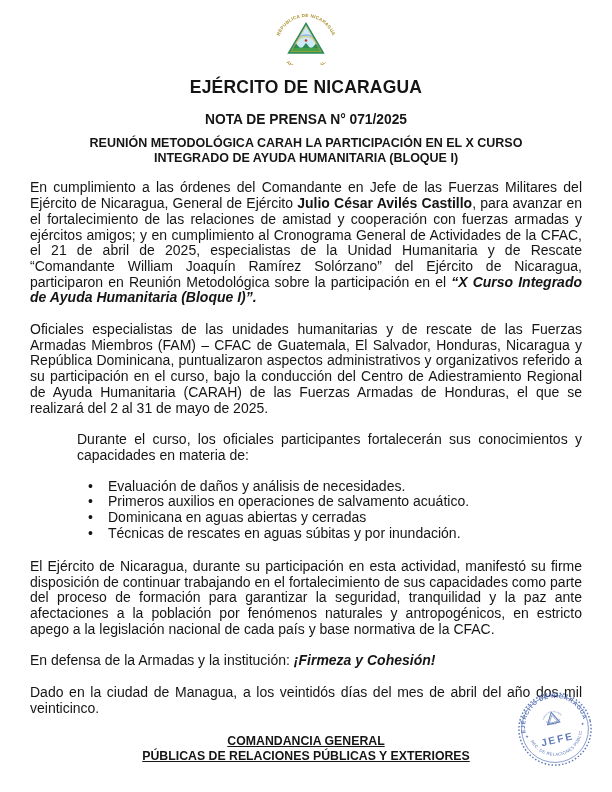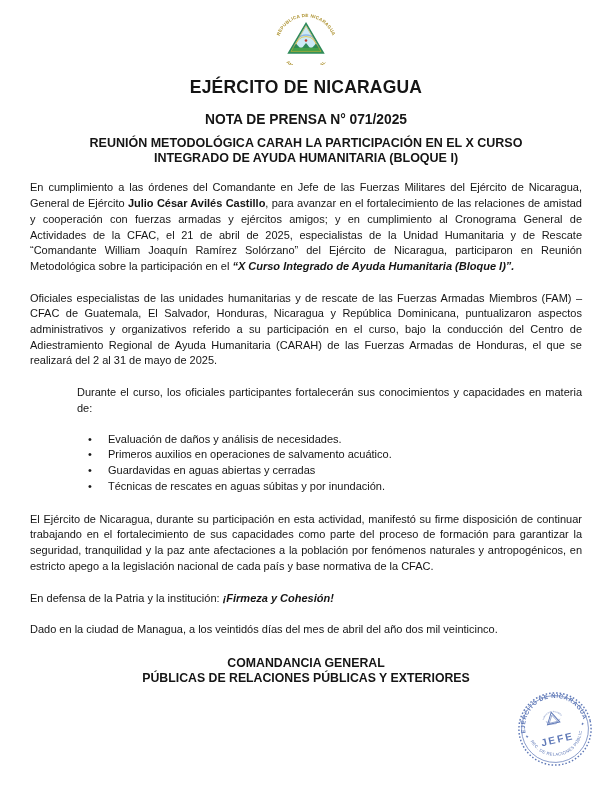--- a/index.html
+++ b/index.html
@@ -48,21 +48,21 @@
   .headline {
     margin: 9px auto 0 auto;
     text-align: center;
     font-size: 12.5px;
     font-weight: bold;
     line-height: 15.2px;
     max-width: 520px;
   }
   .body-text {
     margin-top: 14px;
-    font-size: 11px;
+    font-size: 14px;
     line-height: 15.7px;
   }
   .para {
     margin: 0 0 16px 0;
     text-align: justify;
   }
   .para:last-child { margin-bottom: 18px; }
   .bi {
     font-weight: bold;
     font-style: italic;
@@ -82,20 +82,21 @@
     position: absolute;
     left: 58px;
     top: 0;
   }
   .footer-block {
     margin-top: 16px;
     text-align: center;
     font-size: 12.3px;
     font-weight: bold;
     line-height: 15px;
+    text-decoration: underline;
   }
   .seal {
     position: absolute;
     top: 688px;
     right: 18px;
     width: 78px;
     height: 82px;
   }
 </style>
 </head>
@@ -147,28 +148,28 @@
 
       <p class="para"><span>En cumplimiento a las órdenes del Comandante en Jefe de las Fuerzas Militares del Ejército de Nicaragua, General de Ejército </span><strong>Julio César Avilés Castillo</strong><span>, para avanzar en el fortalecimiento de las relaciones de amistad y cooperación con fuerzas armadas y ejércitos amigos; y en cumplimiento al Cronograma General de Actividades de la CFAC, el 21 de abril de 2025, especialistas de la Unidad Humanitaria y de Rescate “Comandante William Joaquín Ramírez Solórzano” del Ejército de Nicaragua, participaron en Reunión Metodológica sobre la participación en el </span><strong class="bi">“X Curso Integrado de Ayuda Humanitaria (Bloque I)”.</strong></p>
 
       <p class="para">Oficiales especialistas de las unidades humanitarias y de rescate de las Fuerzas Armadas Miembros (FAM) – CFAC de Guatemala, El Salvador, Honduras, Nicaragua y República Dominicana, puntualizaron aspectos administrativos y organizativos referido a su participación en el curso, bajo la conducción del Centro de Adiestramiento Regional de Ayuda Humanitaria (CARAH) de las Fuerzas Armadas de Honduras, el que se realizará del 2 al 31 de mayo de 2025.</p>
 
       <p class="para" style="margin-bottom:8px;padding-left:47px;">Durante el curso, los oficiales participantes fortalecerán sus conocimientos y capacidades en materia de:</p>
 
       <ul class="course-list">
         <li>Evaluación de daños y análisis de necesidades.</li>
         <li>Primeros auxilios en operaciones de salvamento acuático.</li>
-        <li>Guardavidas en aguas abiertas y cerradas</li>
+        <li>Dominicana en aguas abiertas y cerradas</li>
         <li>Técnicas de rescates en aguas súbitas y por inundación.</li>
       </ul>
 
       <p class="para">El Ejército de Nicaragua, durante su participación en esta actividad, manifestó su firme disposición de continuar trabajando en el fortalecimiento de sus capacidades como parte del proceso de formación para garantizar la seguridad, tranquilidad y la paz ante afectaciones a la población por fenómenos naturales y antropogénicos, en estricto apego a la legislación nacional de cada país y base normativa de la CFAC.</p>
 
 
-      <p class="para"><span>En defensa de la Patria y la institución: </span><strong class="bi">¡Firmeza y Cohesión!</strong></p>
+      <p class="para"><span>En defensa de la Armadas y la institución: </span><strong class="bi">¡Firmeza y Cohesión!</strong></p>
 
       <p class="para">Dado en la ciudad de Managua, a los veintidós días del mes de abril del año dos mil veinticinco.</p>
 
     </div>
 
     <div class="footer-block">
       <div>COMANDANCIA GENERAL</div>
       <div>PÚBLICAS DE RELACIONES PÚBLICAS Y EXTERIORES</div>
     </div>
 

